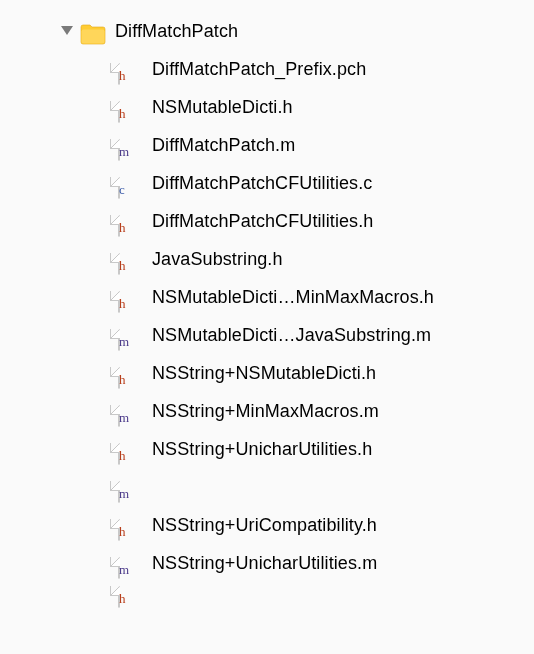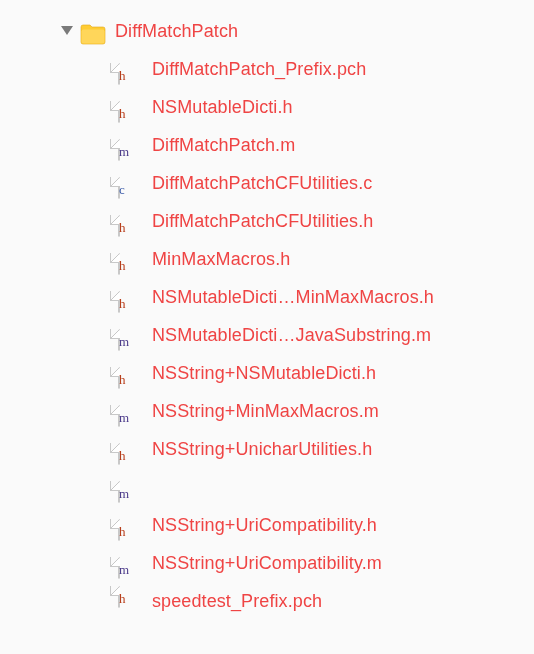--- a/index.html
+++ b/index.html
@@ -98,21 +98,21 @@
       text-align: center;
       font-family: Georgia, "Times New Roman", serif;
       font-size: 13px;
       line-height: 1;
       font-weight: 400;
     }
     .file-letter.h { color: #b83d1a; }
     .file-letter.m { color: #4b3a8a; }
     .file-letter.c { color: #3a5aa8; }
     .label {
-      color: #ef4444;
+      color: #000000;
       font-size: 18px;
       letter-spacing: 0.1px;
     }
   </style>
 </head>
 <body>
 
 <div class="tree">
 
   <div class="row-partial-top indent-2">
@@ -171,21 +171,21 @@
     <span class="file-icon">
       <span class="file-page"><span class="file-letter h">h</span></span>
     </span>
     <span class="label">DiffMatchPatchCFUtilities.h</span>
   </div>
 
   <div class="row indent-child">
     <span class="file-icon">
       <span class="file-page"><span class="file-letter h">h</span></span>
     </span>
-    <span class="label">MinMaxMacros.h</span>
+    <span class="label">JavaSubstring.h</span>
   </div>
 
   <div class="row indent-child">
     <span class="file-icon">
       <span class="file-page"><span class="file-letter h">h</span></span>
     </span>
     <span class="label">NSMutableDicti…MinMaxMacros.h</span>
   </div>
 
   <div class="row indent-child">
@@ -226,25 +226,24 @@
     <span class="file-icon">
       <span class="file-page"><span class="file-letter h">h</span></span>
     </span>
     <span class="label">NSString+UriCompatibility.h</span>
   </div>
 
   <div class="row indent-child">
     <span class="file-icon">
       <span class="file-page"><span class="file-letter m">m</span></span>
     </span>
-    <span class="label">NSString+UriCompatibility.m</span>
+    <span class="label">NSString+UnicharUtilities.m</span>
   </div>
 
   <div class="row-partial-bottom indent-child">
     <div class="inner">
       <span class="file-icon">
         <span class="file-page"><span class="file-letter h">h</span></span>
       </span>
-      <span class="label">speedtest_Prefix.pch</span>
     </div>
   </div>
 
 </div>
 
 </body></html>

